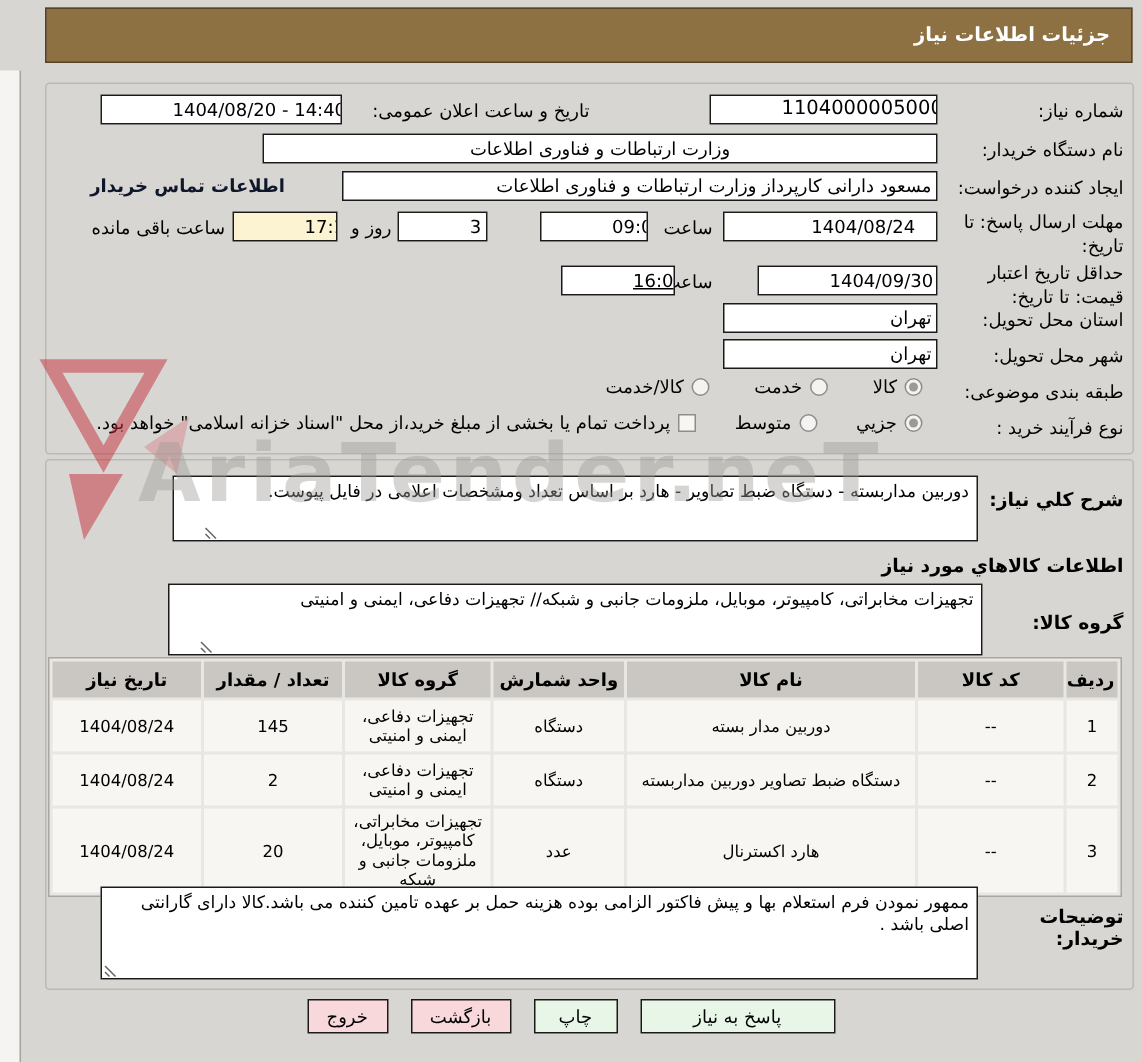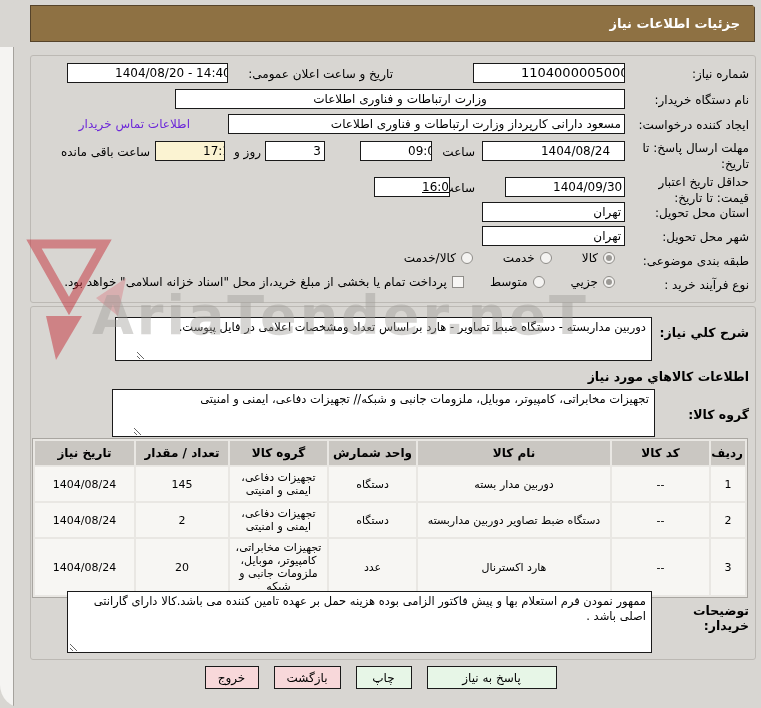--- a/index.html
+++ b/index.html
@@ -1,38 +1,38 @@
 <!DOCTYPE html>
 <html lang="fa" dir="rtl"><head>
 <meta charset="utf-8">
 <style>
   html,body{margin:0;padding:0;}
   body{background:#d8d6d2;font-family:"DejaVu Sans", sans-serif;color:#000;}
-  #page{position:relative;width:761px;height:708px;background:#d8d6d2;overflow:hidden;direction:rtl;border-radius:23px;}
+  #page{position:relative;width:761px;height:708px;background:#d8d6d2;overflow:hidden;direction:rtl;}
 
   .scrollbar{position:absolute;left:0;top:47px;width:13px;height:661px;background:#f5f4f2;border-left:none;border-right:1px solid #a5a29d;}
 
   .titlebar{position:absolute;left:30px;top:5px;width:725px;height:37px;background:#8e7143;border:1px solid #55432a;
     box-sizing:border-box;color:#fff;font-size:13px;font-weight:600;line-height:35px;padding-right:14px;}
 
   .gb{position:absolute;border:1px solid #bcb9b4;border-radius:3px;}
   .gbA{left:30px;top:55px;width:724px;height:246px;}
   .gbB{left:30px;top:306px;width:724px;height:352px;}
 
   .lbl{position:absolute;font-size:12px;line-height:16px;white-space:nowrap;}
   .lbl.wrap{white-space:normal;}
 
   .inp{position:absolute;height:20px;background:#fff;border:1px solid #1a1a1a;font-size:13px;line-height:18px;
     padding:0 3px;box-sizing:border-box;overflow:hidden;white-space:nowrap;}
   .inp.center{text-align:center;}
   .inp.ltr{direction:ltr;padding-left:47px;}
   .inp.small{font-size:12px;}
   .inp.yellow{background:#fbf3d2;text-align:center;}
 
-  .link{position:absolute;color:#6d28d9;font-size:12px;cursor:pointer;white-space:nowrap;}
+  .link{position:absolute;color:#0f172a;font-size:12px;cursor:pointer;white-space:nowrap;font-weight:bold;}
 
   .radio-row{position:absolute;display:flex;flex-direction:row;align-items:center;gap:30px;}
   .radio-item{display:inline-flex;align-items:center;font-size:12px;cursor:default;}
   .radio{width:12px;height:12px;border-radius:50%;border:1px solid #8f8d89;background:#f4f3f1;display:inline-block;
     position:relative;margin-inline-end:5px;box-sizing:border-box;}
   .radio.checked::after{content:"";position:absolute;left:2px;top:2px;right:2px;bottom:2px;border-radius:50%;background:#9c9a96;}
   .checkbox{width:12px;height:12px;border:1px solid #8f8d89;background:#f7f6f4;display:inline-block;margin-inline-end:5px;box-sizing:border-box;}
 
   .tarea{position:absolute;background:#fff;border:1px solid #1a1a1a;font-size:11.5px;line-height:15px;padding:2px 5px 2px 12px;
     box-sizing:border-box;text-align:right;overflow:hidden;}

